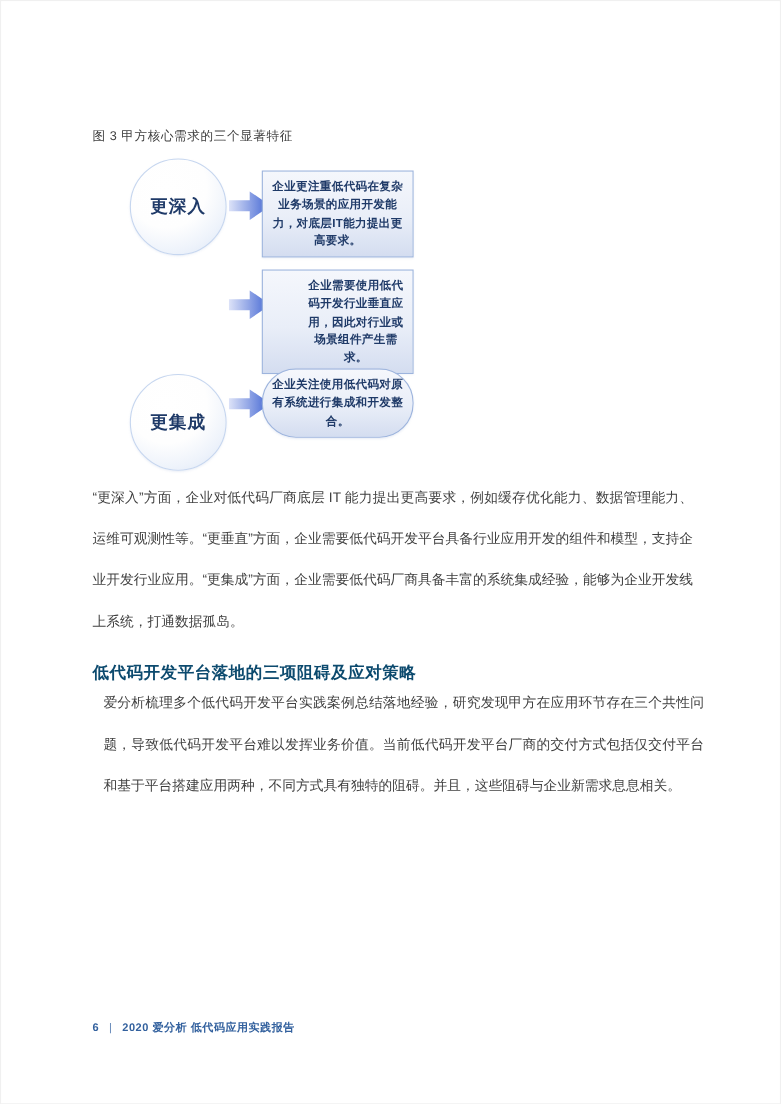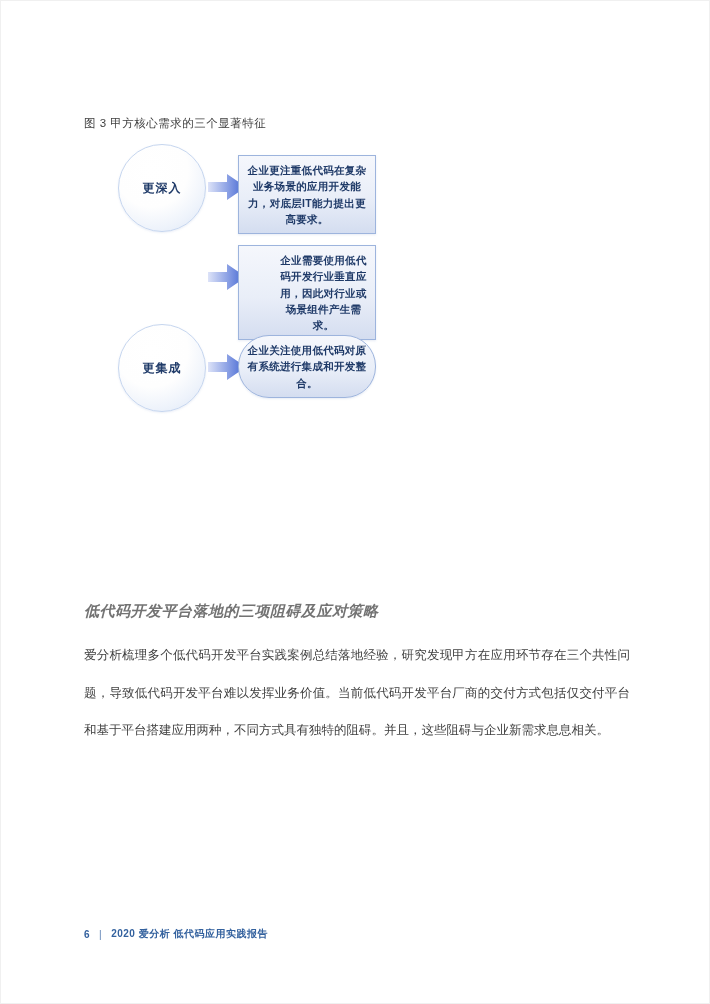--- a/index.html
+++ b/index.html
@@ -16,22 +16,22 @@
   }
 
   .diagram{position:absolute;left:0;top:0;width:710px;height:430px;}
   .circle{
     position:absolute;left:118px;width:86px;height:86px;border-radius:50%;
     background:radial-gradient(circle at 38% 30%, #ffffff 0%, #fefefe 45%, #eef3fb 72%, #d9e4f5 100%);
     border:1px solid #c6d6ef;
     display:flex;align-items:center;justify-content:center;
     box-shadow:0 1px 2px rgba(120,150,200,.15);
   }
-  .circle span{font-size:12px;font-weight:bold;color:#1f3a68;letter-spacing:1px;}
-  .c1{top:144px;} .c2{top:234px;} .c3{top:324px;}
+  .circle span{font-size:16px;font-weight:bold;color:#1f3a68;letter-spacing:1px;}
+  .c1{top:144px;} .c2{top:234px;} .c3{top:340px;}
 
   .arrow{position:absolute;left:208px;width:38px;height:30px;}
   .a1{top:172px;} .a2{top:262px;} .a3{top:352px;}
 
   .infobox{
     position:absolute;left:238px;width:138px;min-height:56px;
     border:1px solid #9db4dd;
     background:linear-gradient(180deg,#f5f7fc 0%, #e9eef8 55%, #d4ddf0 100%);
     display:flex;align-items:center;justify-content:center;
     box-sizing:border-box;padding:6px 7px;
@@ -42,25 +42,25 @@
     text-align:center;line-height:1.55;letter-spacing:.3px;
   }
   .b1{top:155px;} .b2{top:245px;padding-left:40px;} .b3{top:335px;min-height:52px;border-radius:31px;}
 
   .para{
     position:absolute;left:84px;width:546px;
     font-size:12.5px;color:#3f3f3f;line-height:37.5px;
     text-align:justify;text-justify:inter-ideograph;
   }
   .p1{top:434px;}
-  .p2{top:637px;}
+  .p2{top:621px;margin-left:10px;}
 
   .section-heading{
     position:absolute;left:84px;top:602px;width:546px;
-    font-size:15px;font-weight:bold;color:#737373;letter-spacing:.5px;font-style:italic;
+    font-size:15px;font-weight:bold;color:#0c4a6e;letter-spacing:.5px;
   }
 
   .footer{
     position:absolute;left:84px;top:927px;
     display:flex;align-items:center;gap:9px;
     font-size:10px;color:#33619e;font-weight:bold;letter-spacing:.5px;
   }
   .footer .sep{font-weight:normal;color:#5d82b5;}
 </style>
 </head>
@@ -112,20 +112,21 @@
       </linearGradient>
         </defs>
       <polygon points="0,10 19,10 19,2 38,15 19,28 19,20 0,20" fill="url(#ag3)"></polygon>
     </svg>
     <div class="infobox b3">
       <span>企业关注使用低代码对原有系统进行集成和开发整合。</span>
     </div>
 
   </div>
 
+  <div class="para p1">“更深入”方面，企业对低代码厂商底层 IT 能力提出更高要求，例如缓存优化能力、数据管理能力、运维可观测性等。“更垂直”方面，企业需要低代码开发平台具备行业应用开发的组件和模型，支持企业开发行业应用。“更集成”方面，企业需要低代码厂商具备丰富的系统集成经验，能够为企业开发线上系统，打通数据孤岛。</div>
 
   <div class="section-heading">低代码开发平台落地的三项阻碍及应对策略</div>
 
   <div class="para p2">爱分析梳理多个低代码开发平台实践案例总结落地经验，研究发现甲方在应用环节存在三个共性问题，导致低代码开发平台难以发挥业务价值。当前低代码开发平台厂商的交付方式包括仅交付平台和基于平台搭建应用两种，不同方式具有独特的阻碍。并且，这些阻碍与企业新需求息息相关。</div>
 
   <div class="footer">
     <span>6</span>
     <span class="sep">|</span>
     <span>2020 爱分析 低代码应用实践报告</span>
   </div>

